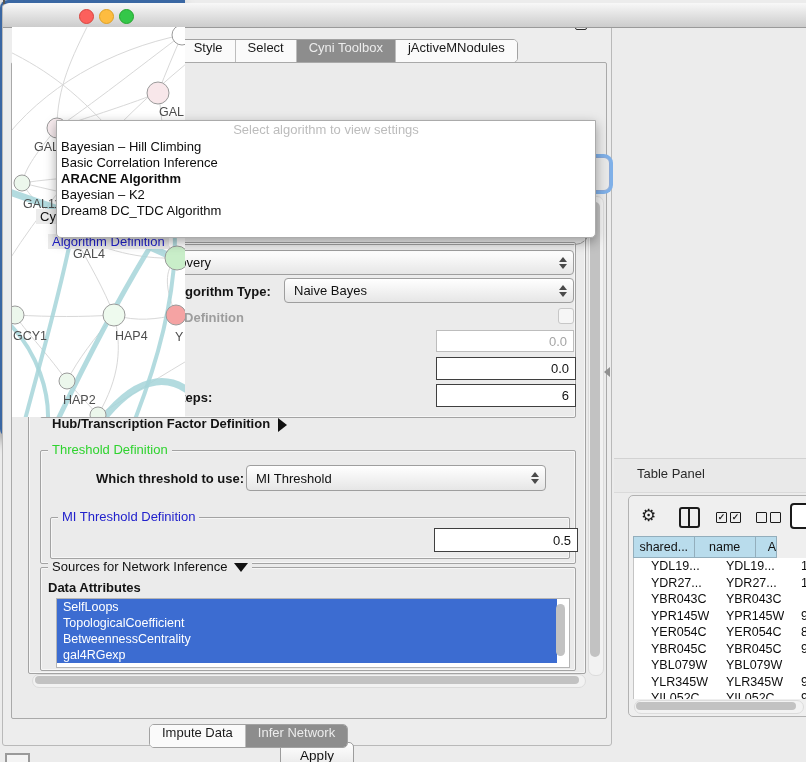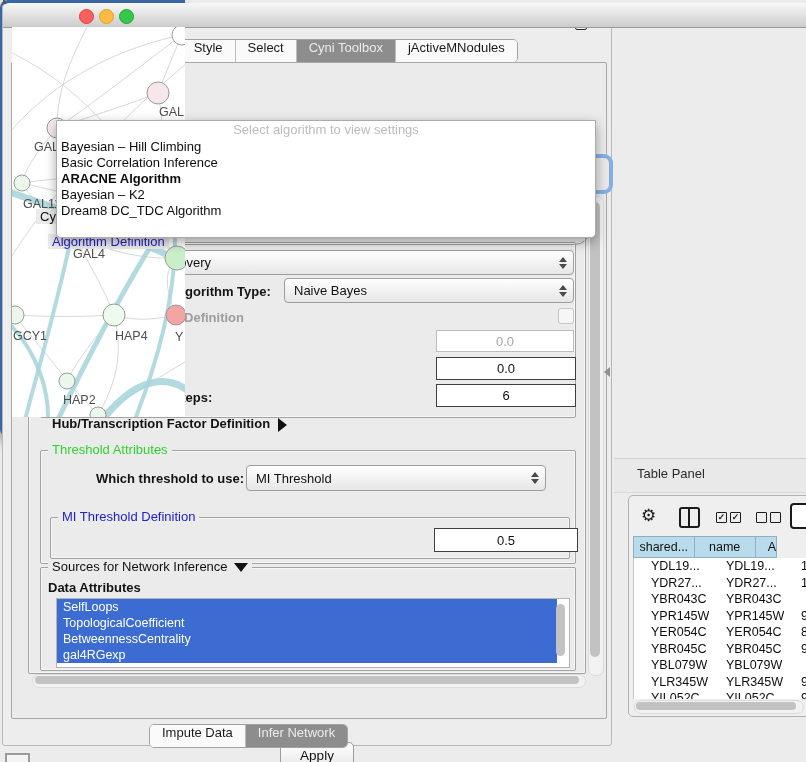--- a/index.html
+++ b/index.html
@@ -39,21 +39,21 @@
   .gtitle.green{color:#2fd32f}
   .lbl{position:absolute;font-weight:bold;font-size:13px;color:#131313;white-space:nowrap}
   .lbl.dis{color:#9d9d9d}
   .combo{position:absolute;background:linear-gradient(#ffffff,#e6e6e6);border:1px solid #9e9e9e;border-radius:4px;
          display:flex;align-items:center;padding-left:9px;font-size:13px;box-sizing:border-box}
   .spin{position:absolute;right:6px;top:50%;transform:translateY(-50%);width:9px;height:12px}
   .spin:before,.spin:after{content:"";position:absolute;left:1px;border-left:4px solid transparent;border-right:4px solid transparent}
   .spin:before{top:0;border-bottom:5px solid #4a4a4a}
   .spin:after{bottom:0;border-top:5px solid #4a4a4a}
   .field{position:absolute;background:#fff;border:1px solid #3f3f3f;display:flex;align-items:center;
-         justify-content:center;padding:8px 6px;font-size:13px;box-sizing:border-box}
+         justify-content:flex-end;padding:8px 6px;font-size:13px;box-sizing:border-box}
   .field.dis{border:1px solid #bdbdbd;color:#a5a5a5}
   .chk{position:absolute;width:14px;height:14px;border:1px solid #c7c7c7;border-radius:3px;background:#f6f6f6}
   .tri-right{display:inline-block;width:0;height:0;border-top:7px solid transparent;border-bottom:7px solid transparent;border-left:9px solid #111;vertical-align:middle;margin-left:8px}
   .tri-down{display:inline-block;width:0;height:0;border-left:7px solid transparent;border-right:7px solid transparent;border-top:9px solid #111;vertical-align:middle;margin-left:6px}
   
   #attrlist{left:44px;top:592px;width:512px;height:68px;background:#fff;border:1px solid #b5b5b5;overflow:hidden}
   #attrlist .ai{height:16px;line-height:16px;background:#3c6cd1;color:#fff;font-size:12.5px;padding-left:6px;width:494px}
   #attrlist-sb{left:544px;top:598px;width:9px;height:52px;background:#c2c2c2;border-radius:5px}
   
   .sbtrack{position:absolute;background:#f2f2f2;border:1px solid #dcdcdc;border-radius:7px}
@@ -187,21 +187,21 @@
     <div class="lbl" style="left:40px;top:327px">Mutual Information Steps:</div>
     <div class="field" style="left:424px;top:321px;width:140px;height:23px">
       <span>6</span>
     </div>
 
     <div class="lbl" style="left:40px;top:353px">
       <span>Hub/Transcription Factor Definition</span><span class="tri-right"></span>
     </div>
 
     <div class="grp" style="left:28px;top:387px;width:534px;height:112px"></div>
-    <div class="gtitle green" style="left:36px;top:379px">Threshold Attributes</div>
+    <div class="gtitle green" style="left:36px;top:379px">Threshold Definition</div>
 
     <div class="lbl" style="left:84px;top:408px">Which threshold to use:</div>
     <div class="combo" style="left:234px;top:402px;width:300px;height:26px">
       <span>MI Threshold</span>
       <span class="spin"></span>
     </div>
 
     <div class="grp" style="left:38px;top:454px;width:518px;height:40px"></div>
     <div class="gtitle blue" style="left:46px;top:446px">MI Threshold Definition</div>
     <div class="field" style="left:422px;top:465px;width:144px;height:24px">

